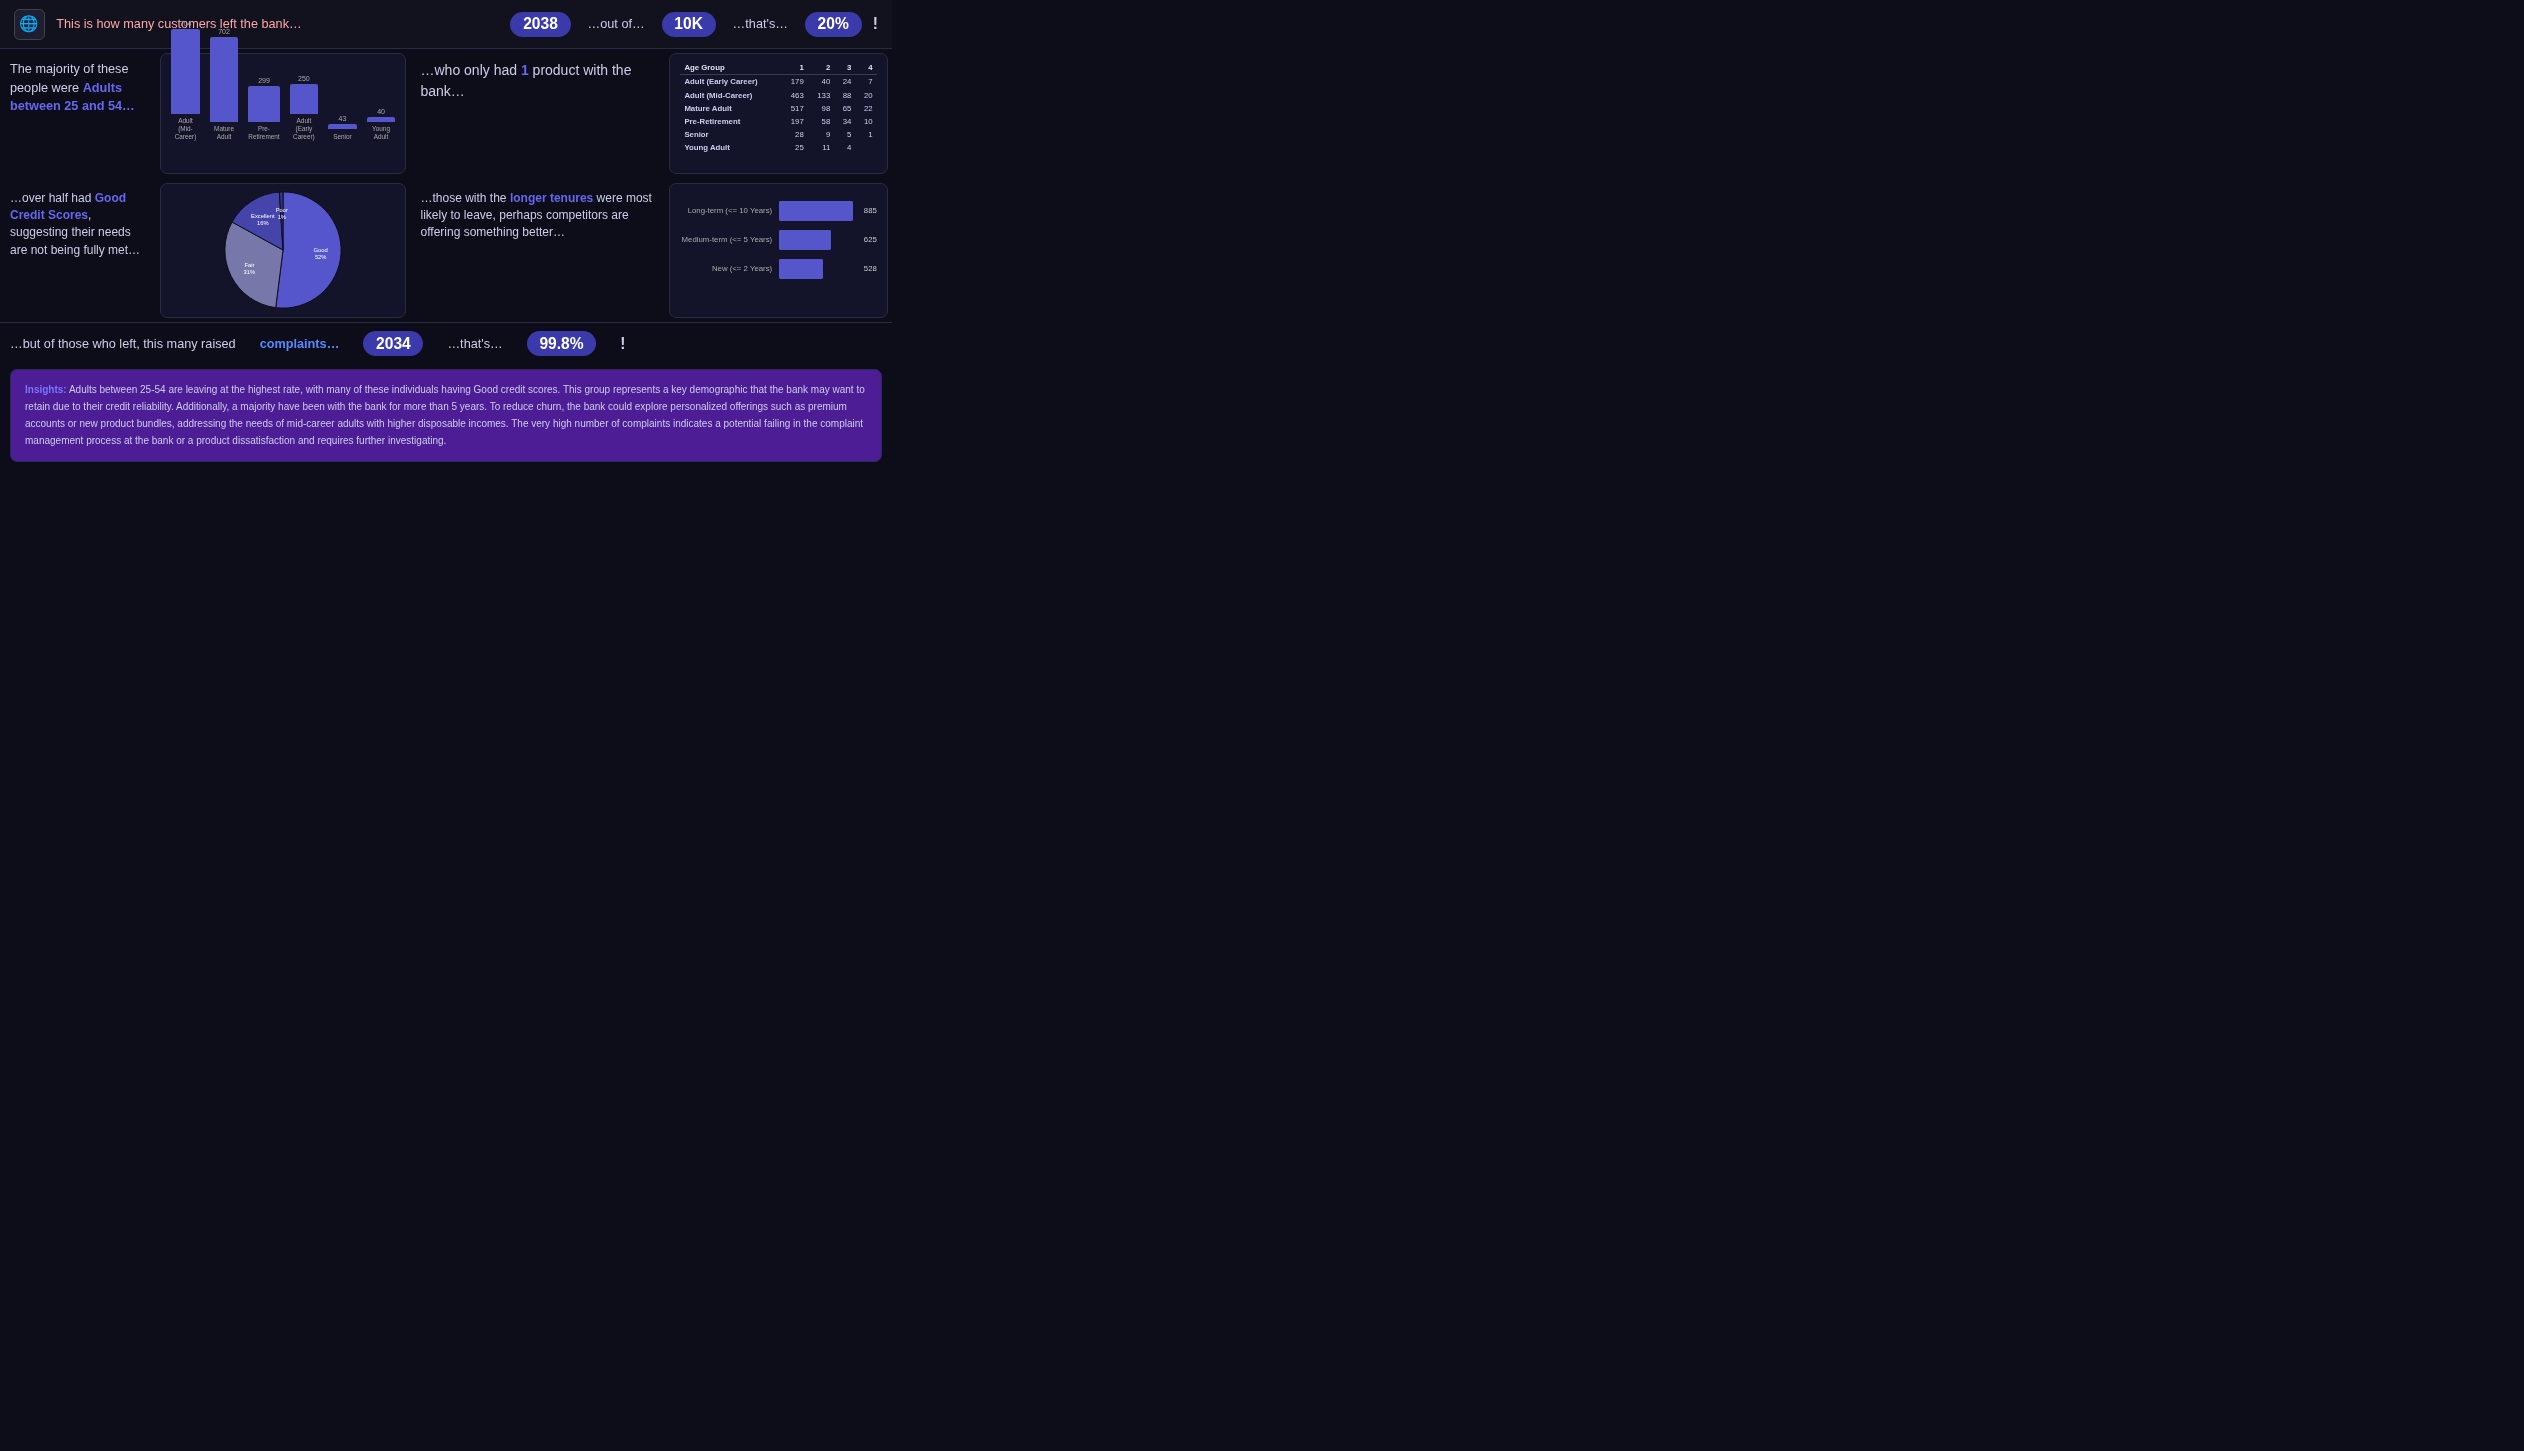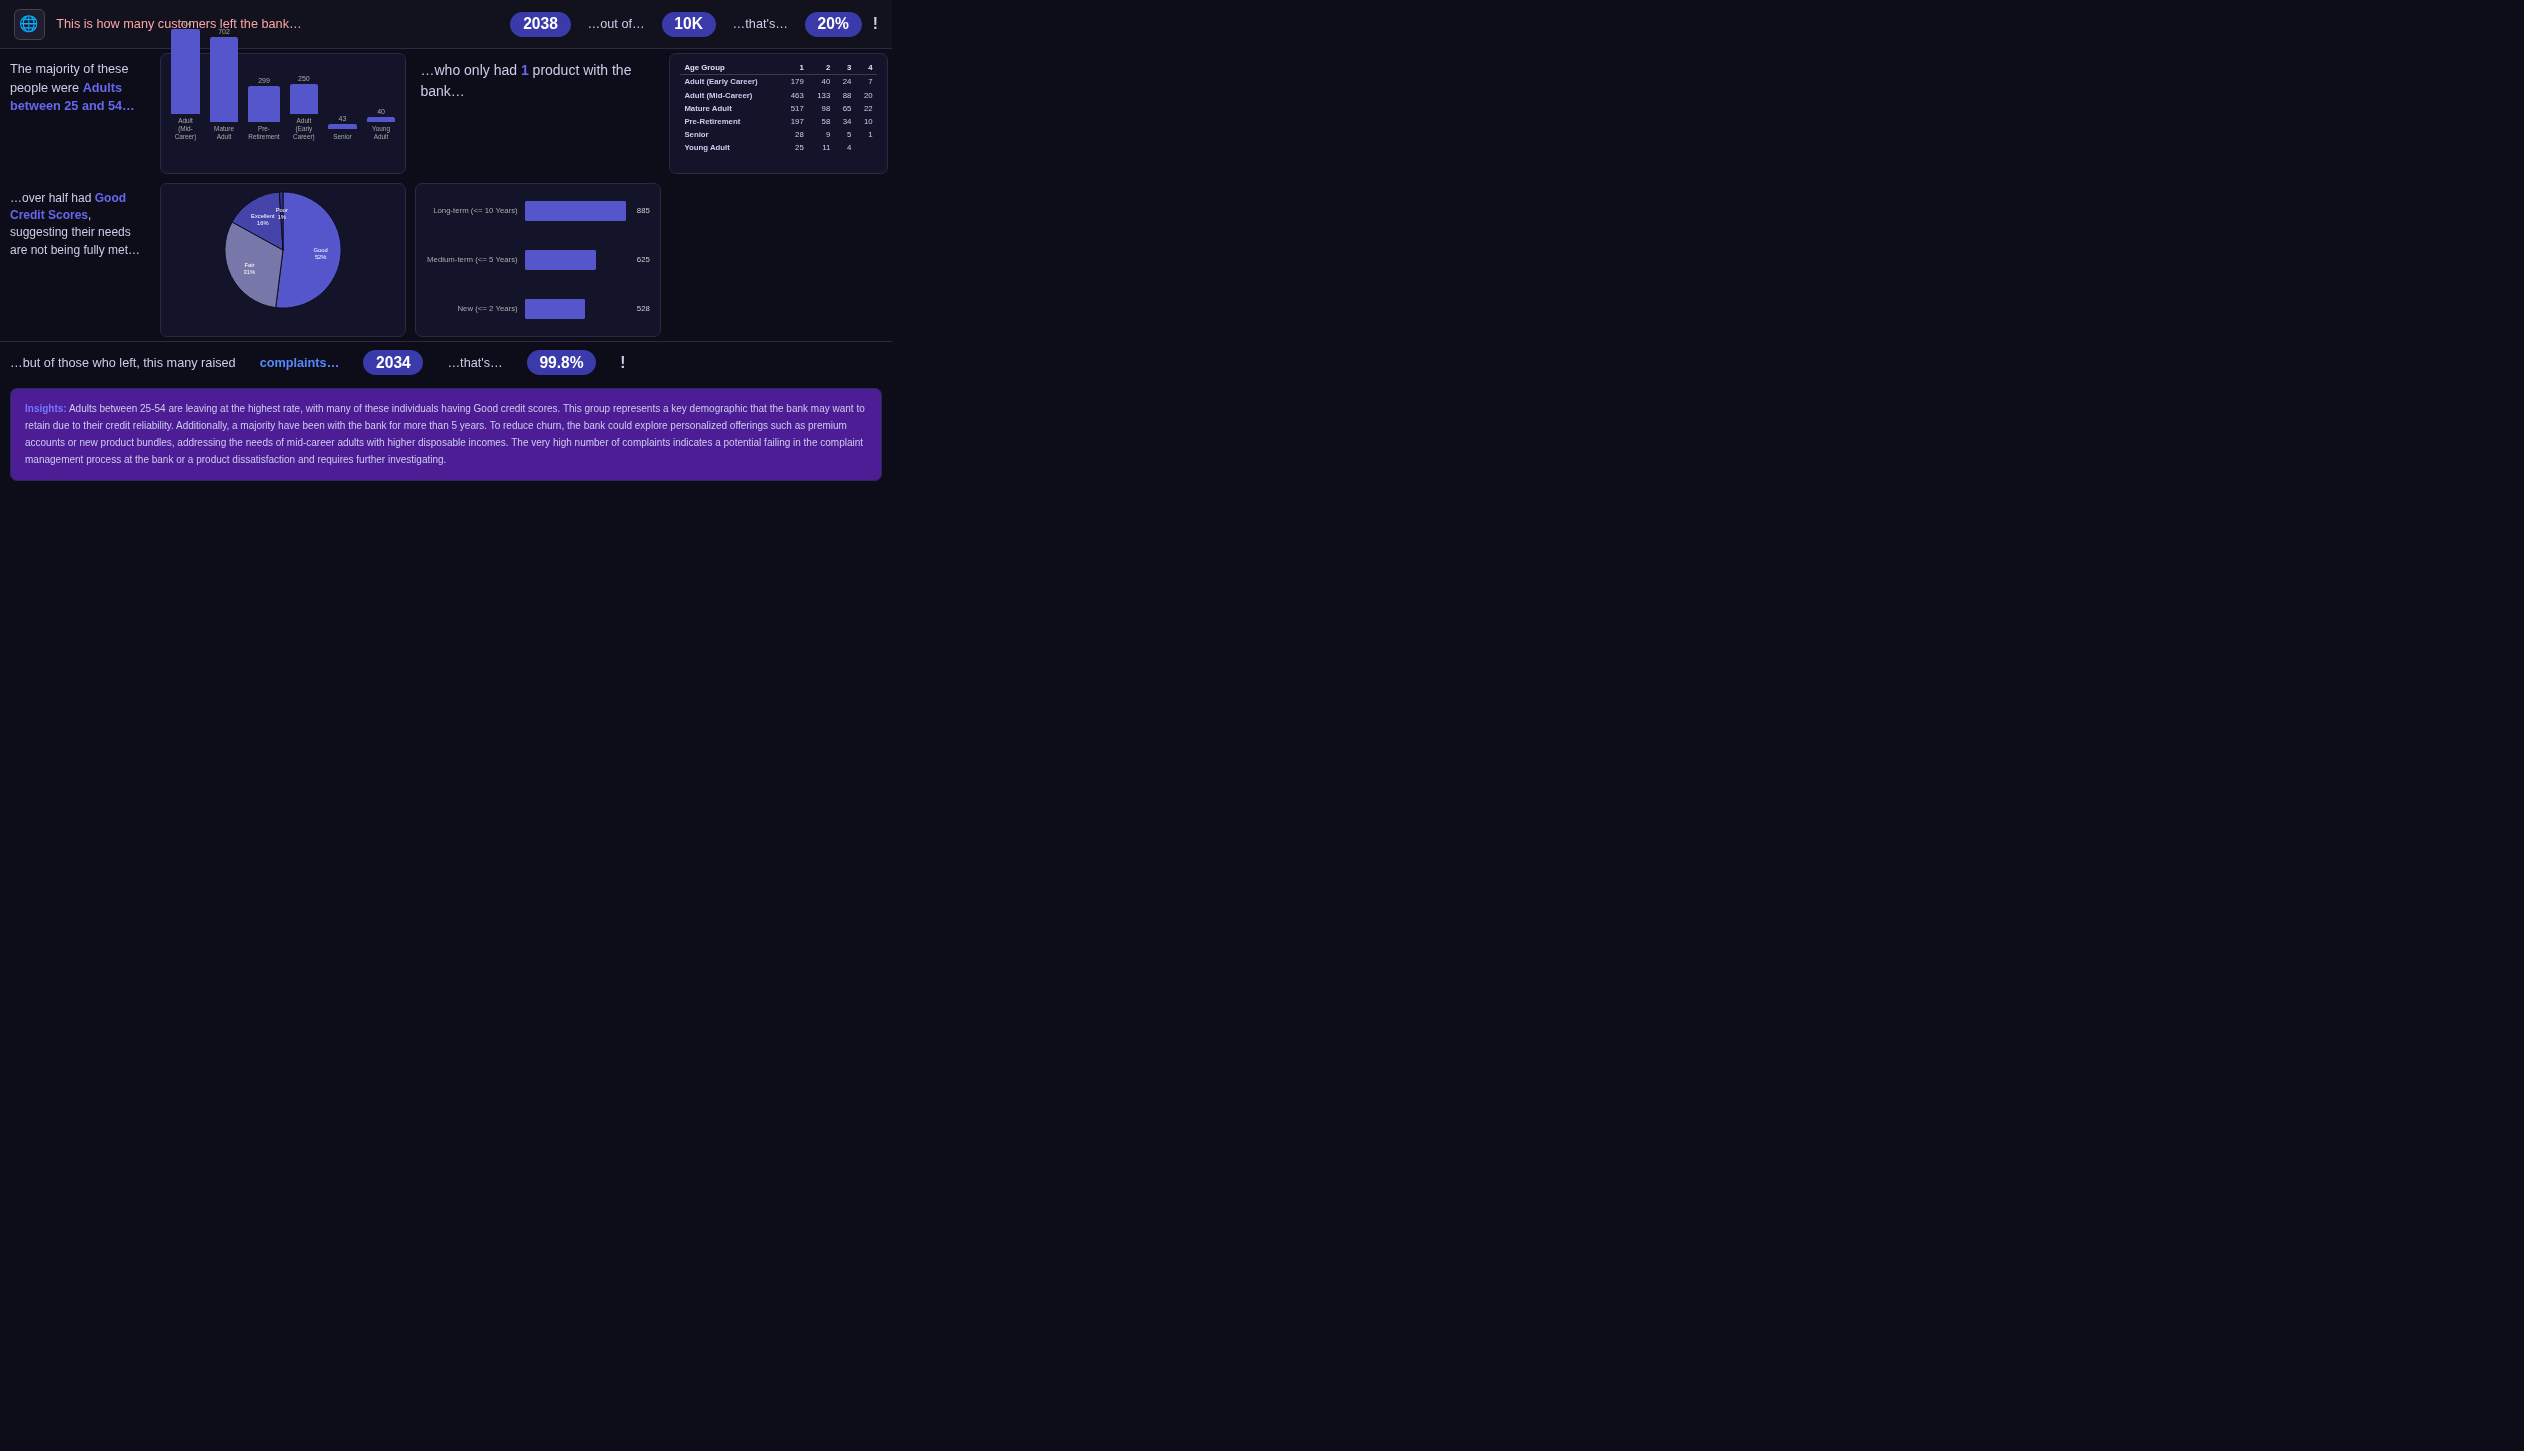--- a/index.html
+++ b/index.html
@@ -116,21 +116,21 @@
       display: flex;
       align-items: center;
       justify-content: center;
       height: 113px;
     }
 
     
     .hbar-chart {
       display: flex;
       flex-direction: column;
-      gap: 29px;
+      gap: 9px;
       padding: 7px 0;
     }
     .hbar-row {
       display: flex;
       align-items: center;
       gap: 7px;
     }
     .hbar-label {
       font-size: 7.8px;
       color: #aaa;
@@ -350,20 +350,23 @@
           <path d="M0,0 L-11.27999102078741,89.290323118303 A90,90 0 0,1 -78.86760120394771,-43.35783066915438 Z" fill="#7777aa" stroke="#0d0d1a" stroke-width="1.5"></path>
           <text x="-52.12388166501952" y="26.558444234763492" text-anchor="middle" fill="#fff" font-size="9"><tspan x="-52.12388166501952" dy="0">Fair</tspan><tspan x="-52.12388166501952" dy="11">31%</tspan></text>
           <path d="M0,0 L-78.86760120394771,-43.35783066915438 A90,90 0 0,1 -5.651146757638188,-89.82240555854445 Z" fill="#4444aa" stroke="#0d0d1a" stroke-width="1.5"></path>
           <text x="-31.345867506271286" y="-49.39318364186789" text-anchor="middle" fill="#fff" font-size="9"><tspan x="-31.345867506271286" dy="0">Excellent</tspan><tspan x="-31.345867506271286" dy="11">16%</tspan></text>
           <path d="M0,0 L-5.651146757638188,-89.82240555854445 A90,90 0 0,1 6.3403325984522e-14,-90 Z" fill="#333388" stroke="#0d0d1a" stroke-width="1.5"></path>
           <text x="-1.8375294060704535" y="-58.471133781395295" text-anchor="middle" fill="#fff" font-size="9"><tspan x="-1.8375294060704535" dy="0">Poor</tspan><tspan x="-1.8375294060704535" dy="11">1%</tspan></text>
         </svg>
     </div>
   </div>
 
+  <div class="text-panel" style="font-size:12px;">
+    <span>…those with the </span><span class="accent">longer tenures</span><span> were most likely to leave, perhaps competitors are offering something better…</span>
+  </div>
 
   <div class="chart-panel">
     <div class="hbar-chart" id="hbar-container">
     <div class="hbar-row">
     <span class="hbar-label">Long-term (&lt;= 10 Years)</span>
     <div class="hbar-track">
       <div class="hbar-fill" style="width:100%;"></div>
     </div>
     <span class="hbar-val">885</span>
   </div>

